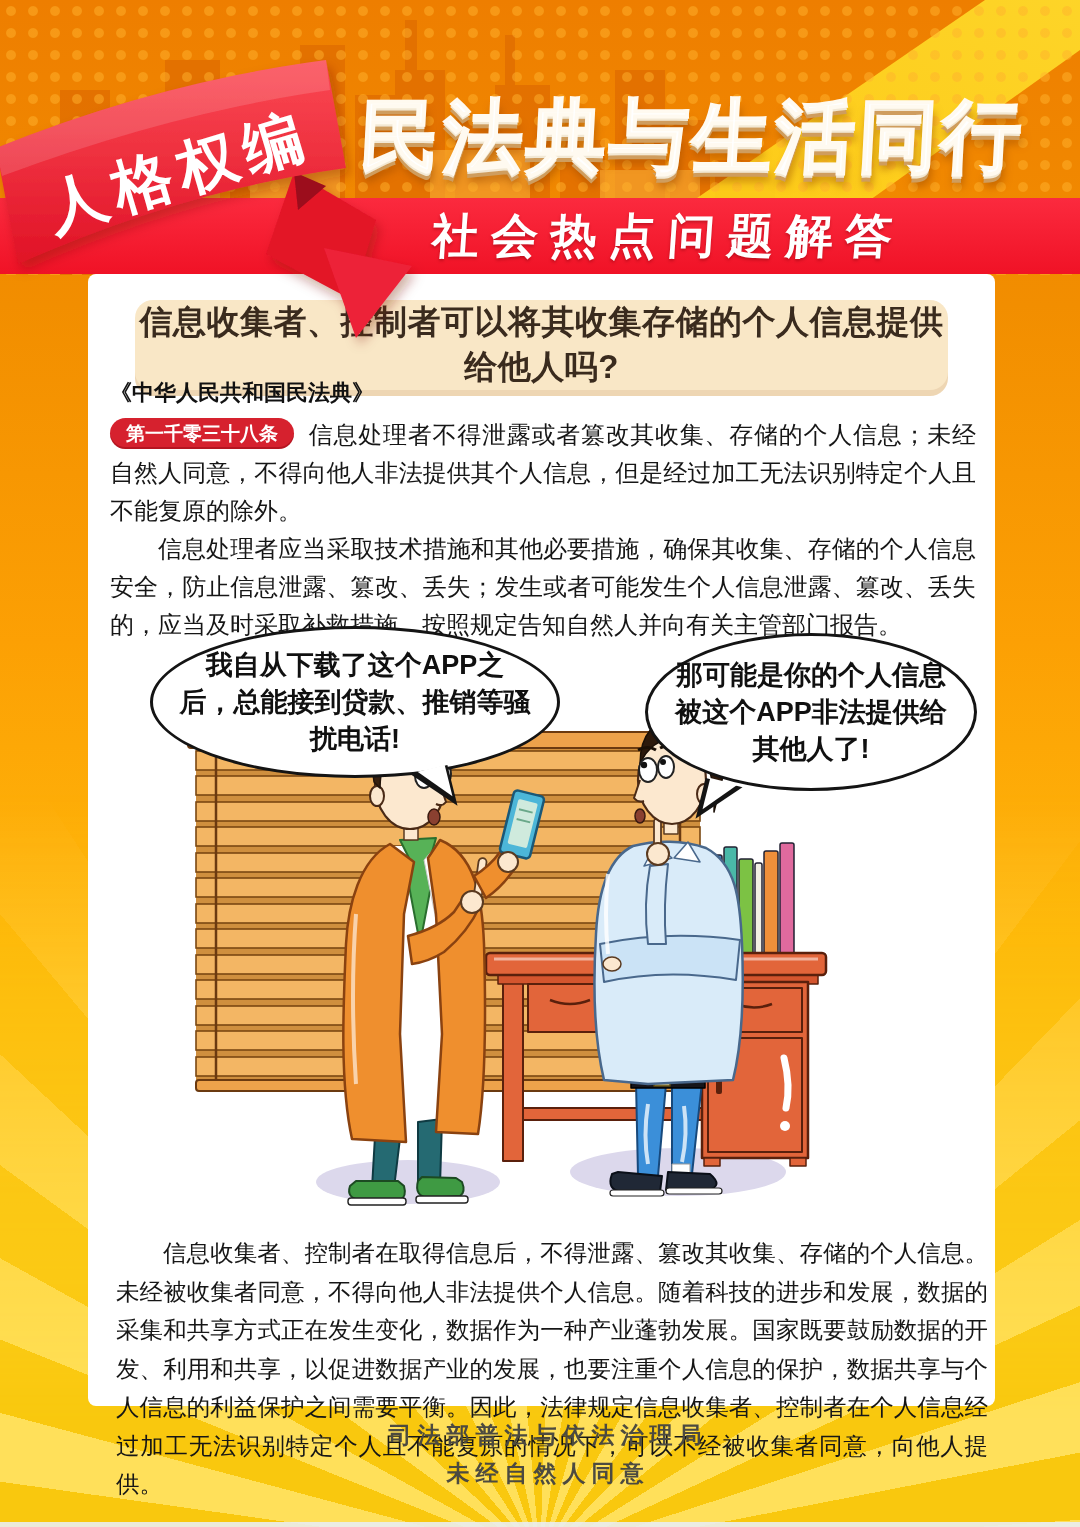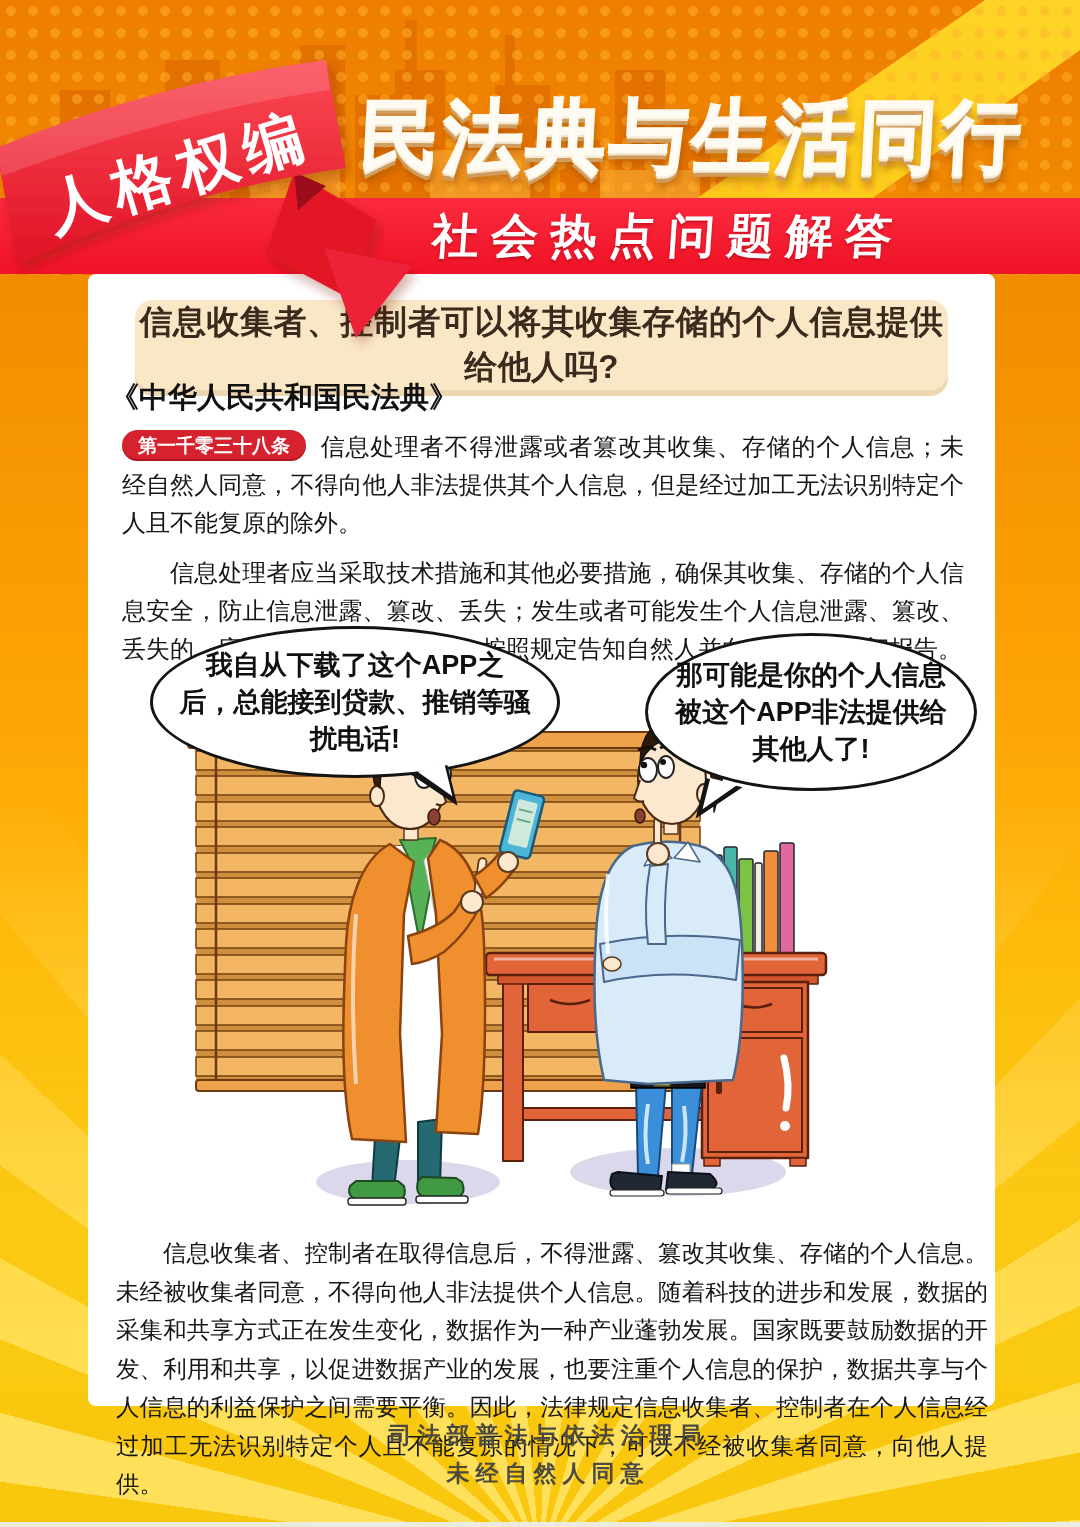--- a/index.html
+++ b/index.html
@@ -28,24 +28,24 @@
   .red-band .band-text{transform:translateX(128px) skewX(-4deg);color:#fff;font-weight:bold;
     font-family:"Liberation Serif",serif;font-size:47px;letter-spacing:12px;white-space:nowrap;
     text-shadow:0 2px 3px rgba(120,0,10,.4);}
   .ribbon{position:absolute;left:-6px;top:52px;width:580px;height:340px;}
   
   .panel{position:absolute;left:88px;top:274px;width:907px;height:1132px;background:#ffffff;border-radius:8px;}
   .question-banner{position:absolute;left:47px;top:26px;width:813px;min-height:74px;border-radius:18px;
     background:#f9e7c6;box-shadow:0 6px 0 rgba(224,180,116,.55);
     display:flex;align-items:center;justify-content:center;text-align:center;
     font-size:33px;font-weight:bold;color:#3a2b1e;letter-spacing:.5px;}
-  .code-title{position:absolute;left:22px;top:104px;font-size:29px;font-weight:bold;color:#111;}
+  .code-title{position:absolute;left:22px;top:104px;font-size:22px;font-weight:bold;color:#111;}
   .law-block{position:absolute;left:22px;top:142px;width:866px;font-size:24px;line-height:38px;
     color:#161616;text-align:justify;}
-  .law-block p{margin:12px;}
+  .law-block p{margin:0;}
   .law-block p.indent{text-indent:2em;}
   .badge{display:inline-block;background:#d6212e;color:#fff;font-size:19px;font-weight:bold;
     line-height:29px;padding:1px 16px;border-radius:999px;margin-right:14px;vertical-align:3px;
     box-shadow:inset 0 -2px 0 rgba(120,0,10,.35);}
   .cartoon{position:absolute;left:0;top:340px;width:907px;height:592px;}
   .bubble{position:absolute;background:#fff;border:3px solid #141414;border-radius:50%;
     display:flex;align-items:center;justify-content:center;text-align:center;
     font-size:27px;font-weight:600;line-height:37px;color:#101010;z-index:4;}
   .bubble-left{left:62px;top:352px;width:410px;height:152px;padding:4px 26px;box-sizing:border-box;}
   .bubble-right{left:557px;top:359px;width:332px;height:158px;padding:4px 22px;box-sizing:border-box;}

